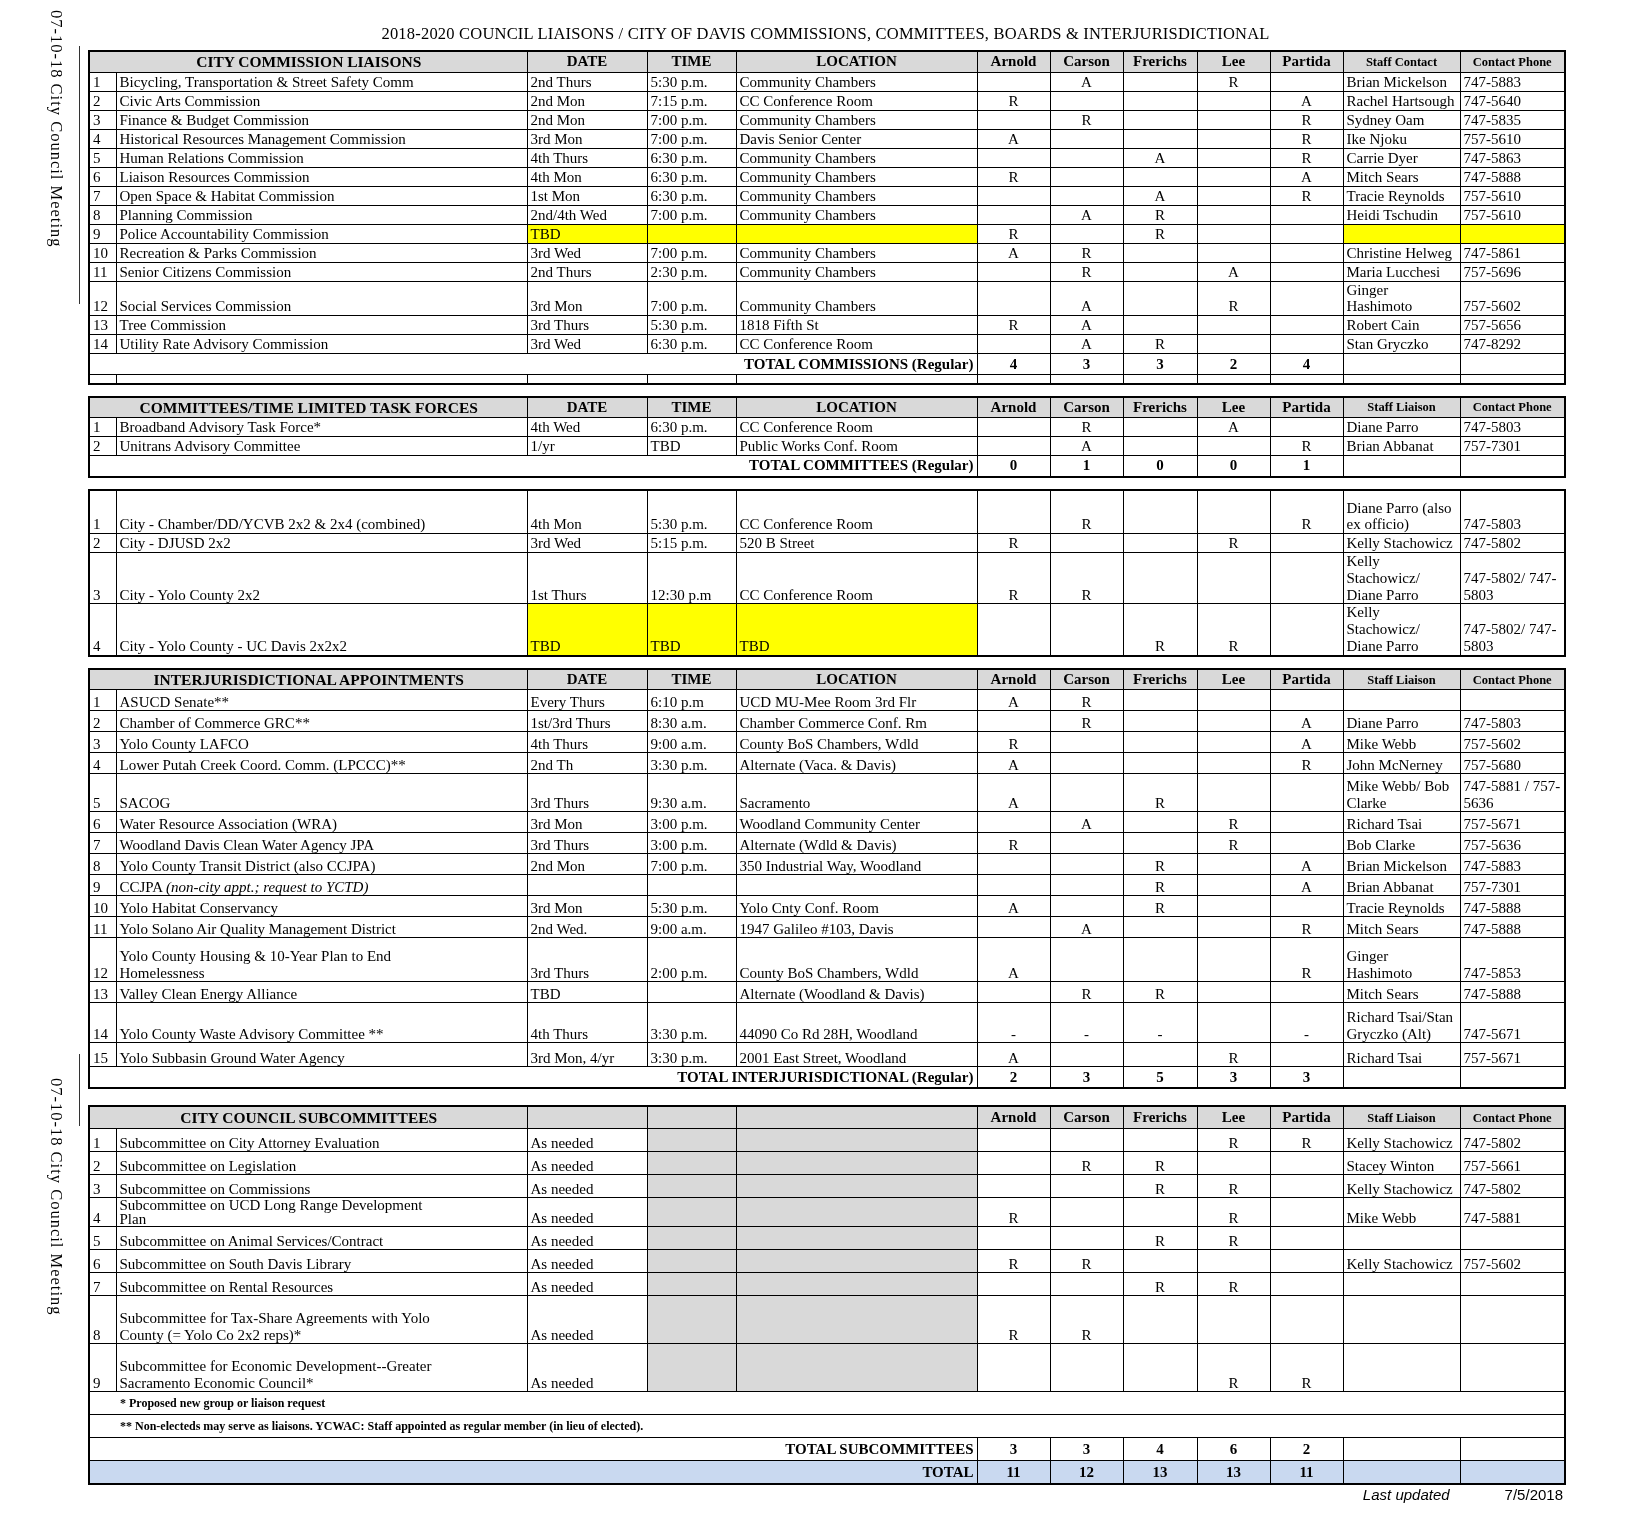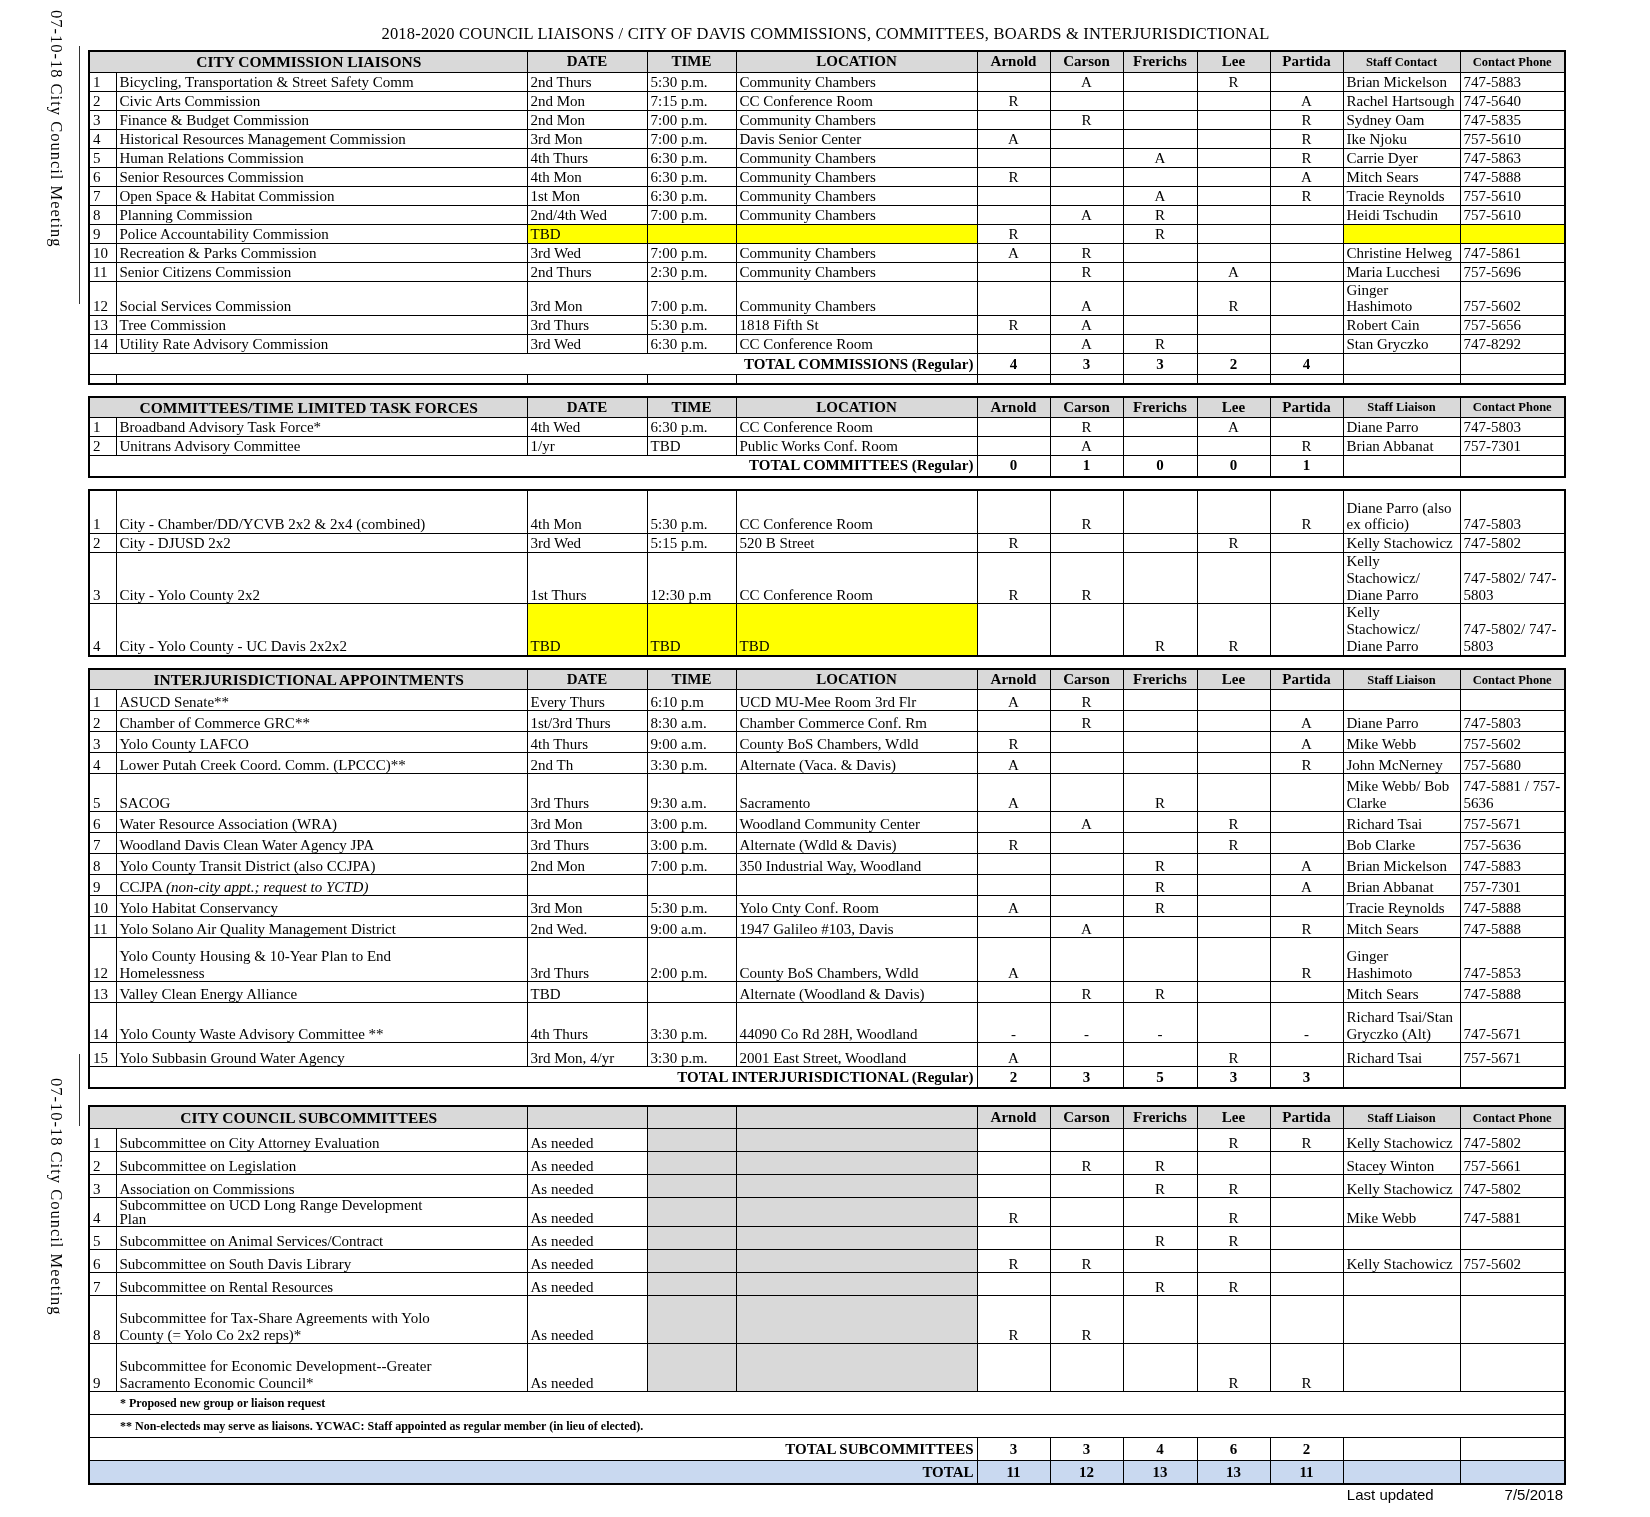--- a/index.html
+++ b/index.html
@@ -55,21 +55,21 @@
   #sec-inter tr[data-row="14"]{height:40px;}
   #sec-inter tr[data-row="15"]{height:24px;}
   #sec-inter{margin-bottom:16px;}
   #sec-sub tr{height:23px;}
   #sec-sub tr[data-row="4"]{height:27px;}
   #sec-sub tr[data-row="8"],#sec-sub tr[data-row="9"]{height:48px;}
   #sec-sub td.c-time,#sec-sub td.c-loc{background:#d9d9d9;}
 
   #last-updated{position:absolute;top:1486px;left:88px;width:1475px;text-align:right;
                 font-family:"Liberation Sans","DejaVu Sans",sans-serif;font-size:15px;}
-  #last-updated .lu-label{margin-right:71px;}
+  #last-updated .lu-label{margin-right:55px;font-style:italic;}
 </style>
 </head>
 <body>
 
 <div id="page-title">2018-2020 COUNCIL LIAISONS / CITY OF DAVIS COMMISSIONS, COMMITTEES, BOARDS &amp; INTERJURISDICTIONAL</div>
 
 <div class="vtext" id="vtext-1">07-10-18 City Council Meeting</div>
 <div class="vtext" id="vtext-2">07-10-18 City Council Meeting</div>
 <div class="fold-line" id="fold-1"></div>
 <div class="fold-line" id="fold-2"></div>
@@ -169,21 +169,21 @@
           <td class="c-li"></td>
           <td class="c-li"></td>
           <td class="c-li">A</td>
           <td class="c-li"></td>
           <td class="c-li">R</td>
           <td class="c-staff">Carrie Dyer</td>
           <td class="c-phone">747-5863</td>
         </tr>
         <tr data-row="6">
           <td class="c-num">6</td>
-          <td class="c-name">Senior Resources Commission</td>
+          <td class="c-name">Liaison Resources Commission</td>
           <td class="c-date">4th Mon</td>
           <td class="c-time">6:30 p.m.</td>
           <td class="c-loc">Community Chambers</td>
           <td class="c-li">R</td>
           <td class="c-li"></td>
           <td class="c-li"></td>
           <td class="c-li"></td>
           <td class="c-li">A</td>
           <td class="c-staff">Mitch Sears</td>
           <td class="c-phone">747-5888</td>
@@ -773,21 +773,21 @@
           <td class="c-li"></td>
           <td class="c-li">R</td>
           <td class="c-li">R</td>
           <td class="c-li"></td>
           <td class="c-li"></td>
           <td class="c-staff">Stacey Winton</td>
           <td class="c-phone">757-5661</td>
         </tr>
         <tr data-row="3">
           <td class="c-num">3</td>
-          <td class="c-name">Association on Commissions</td>
+          <td class="c-name">Subcommittee on Commissions</td>
           <td class="c-date">As needed</td>
           <td class="c-time"></td>
           <td class="c-loc"></td>
           <td class="c-li"></td>
           <td class="c-li"></td>
           <td class="c-li">R</td>
           <td class="c-li">R</td>
           <td class="c-li"></td>
           <td class="c-staff">Kelly Stachowicz</td>
           <td class="c-phone">747-5802</td>

